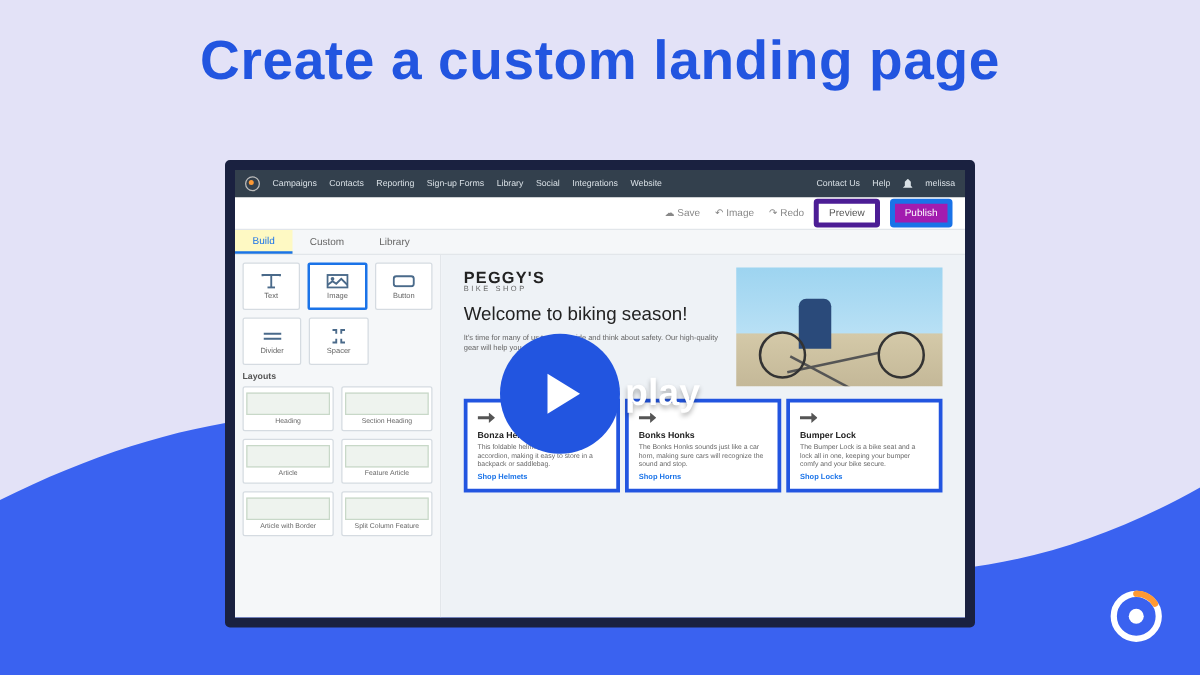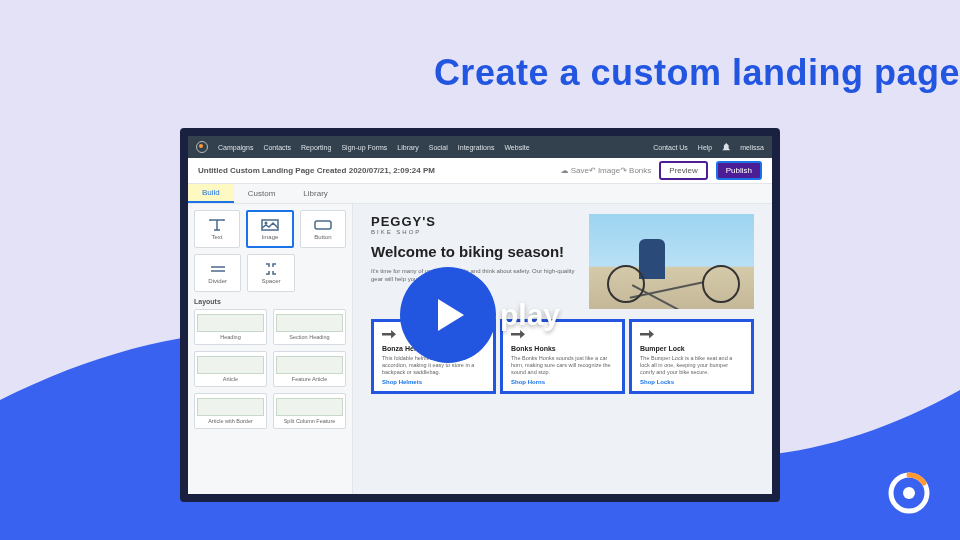--- a/index.html
+++ b/index.html
@@ -1,51 +1,51 @@
 <!DOCTYPE html>
 <html><head>
 <meta charset="utf-8">
 <style>
 *{margin:0;padding:0;box-sizing:border-box;font-family:Arial,Helvetica,sans-serif}
 body{width:960px;height:540px;overflow:hidden;position:relative;background:#e3e2f7}
 .wave{position:absolute;bottom:0;left:0;width:100%;height:260px;z-index:0}
 .wave svg{width:100%;height:100%;display:block}
-.title{position:absolute;top:52px;left:0;width:100%;text-align:right;color:#2255e0;font-weight:800;font-size:36px;letter-spacing:.5px;z-index:3}
+.title{position:absolute;top:24px;left:0;width:100%;text-align:center;color:#2255e0;font-weight:800;font-size:44px;letter-spacing:.5px;z-index:3}
 .logo{position:absolute;bottom:24px;right:28px;width:46px;height:46px;z-index:3}
 .screen{position:absolute;top:128px;left:50%;transform:translateX(-50%);width:600px;height:374px;background:#1a2140;border:8px solid #1a2140;border-radius:4px;z-index:2;overflow:hidden}
 .inner{width:100%;height:100%;background:#fff;display:flex;flex-direction:column}
 .topbar{height:22px;background:#33404d;display:flex;align-items:center;padding:0 8px;color:#d9e0e6;font-size:7px;gap:10px}
 .topbar .spacer{flex:1}
 .topbar .tblogo{width:12px;height:12px;border:1.5px solid #bbb;border-radius:50%;position:relative}
 .topbar .tblogo:before{content:"";position:absolute;top:2px;left:2px;width:4px;height:4px;border-radius:50%;background:#ff9933}
 .topbar .bell{width:8px;height:8px;background:#d9e0e6;clip-path:polygon(50% 0,80% 30%,80% 70%,100% 90%,0 90%,20% 70%,20% 30%)}
 .docbar{height:26px;background:#fff;border-bottom:1px solid #e2e6ea;display:flex;align-items:center;padding:0 10px;font-size:8px;color:#555}
 .docbar .ttl{font-weight:700}
 .docbar .spacer{flex:1}
-.docbar .act{color:#888}
-.docbar .btn{padding:3px 8px;border:2px solid #4c1d95;border-radius:3px;margin-left:8px}
-.docbar .pub{background:#4c1d95;color:#fff;border-color:#1a73e8}
+.docbar .act{margin-left:12px;color:#888}
+.docbar .btn{padding:3px 8px;border:4px solid #4c1d95;border-radius:3px;margin-left:8px}
+.docbar .pub{background:#a21caf;color:#fff;border-color:#1a73e8}
 .tabs{height:20px;background:#f5f7f9;border-bottom:1px solid #e2e6ea;display:flex;align-items:center;font-size:8px;color:#666}
 .tabs .tab{padding:0 14px;height:100%;display:flex;align-items:center}
 .tabs .tab.active{color:#1a73e8;border-bottom:2px solid #1a73e8;background:#fef9c3}
 .body{flex:1;display:flex;overflow:hidden}
 .side{width:165px;background:#f5f7f9;border-right:1px solid #e2e6ea;padding:6px;overflow:hidden}
 .side .row{display:flex;gap:6px;margin-bottom:6px}
 .block{flex:1;background:#fff;border:1px solid #d5dbe1;border-radius:2px;height:38px;display:flex;flex-direction:column;align-items:center;justify-content:center;font-size:6px;color:#666;gap:2px}
 .block .ic{width:18px;height:14px;display:flex;align-items:center;justify-content:center}
 .block.sel{border:2px solid #1a73e8}
 .side .sec{font-size:7px;font-weight:700;color:#555;margin:4px 0}
 .layoutb{flex:1;background:#fff;border:1px solid #d5dbe1;border-radius:2px;height:36px;display:flex;flex-direction:column;align-items:center;justify-content:center;font-size:5.5px;color:#666;gap:2px;padding:2px}
 .layoutb .lprev{width:100%;height:18px;background:#eef3ee;border:1px solid #c8d8c8}
 .canvas{flex:1;background:#eef2f6;padding:10px 18px;overflow:hidden}
 .ctop{display:flex;gap:12px;margin-bottom:10px}
 .cleft{flex:1}
 .brand{font-size:13px;font-weight:700;letter-spacing:1px;color:#222}
 .brandsub{font-size:6px;letter-spacing:2px;color:#666;margin-bottom:8px}
-.welcome{font-size:15px;font-weight:700;color:#222;line-height:1.2;margin-bottom:6px}
+.welcome{font-size:15px;font-weight:400;color:#222;line-height:1.2;margin-bottom:6px}
 .blurb{font-size:6px;color:#666;line-height:1.4}
 .cimg{width:165px;height:95px;background:linear-gradient(180deg,#9dd4f0 0%,#b8e0f5 55%,#d4c9a8 56%,#c4b898 100%);position:relative;overflow:hidden}
 .cimg .wheel{position:absolute;border:2px solid #333;border-radius:50%}
 .cimg .w1{width:38px;height:38px;bottom:6px;left:18px}
 .cimg .w2{width:38px;height:38px;bottom:6px;right:14px}
 .cimg .frame{position:absolute;bottom:18px;left:40px;width:75px;height:2px;background:#555;transform:rotate(-12deg)}
 .cimg .frame2{position:absolute;bottom:10px;left:40px;width:55px;height:2px;background:#555;transform:rotate(28deg)}
 .cimg .rider{position:absolute;bottom:30px;left:50px;width:26px;height:40px;background:#2a4a7a;border-radius:6px 6px 0 0}
 .cards{display:flex;gap:4px}
 .card{flex:1;border:3px solid #2255e0;background:#fff;padding:8px 8px 6px;display:flex;flex-direction:column;gap:3px}
@@ -84,25 +84,24 @@
       <span>Integrations</span>
       <span>Website</span>
       <span class="spacer"></span>
       <span>Contact Us</span>
       <span>Help</span>
       <span class="bell"></span>
       <span>melissa</span>
     </div>
 
     <div class="docbar">
-      <span class="ttl">Untitled Custom Landing Page Created 2020/07/21, 2:09:24 PM</span>
       <span class="spacer"></span>
       <span class="act">☁ <span>Save</span></span>
       <span class="act">↶ <span>Image</span></span>
-      <span class="act">↷ <span>Bonks</span></span>
+      <span class="act">↷ <span>Redo</span></span>
       <span class="btn">Preview</span>
       <span class="btn pub">Publish</span>
     </div>
 
     <div class="tabs">
       <div class="tab active">Build</div>
       <div class="tab">Custom</div>
       <div class="tab">Library</div>
     </div>
 

